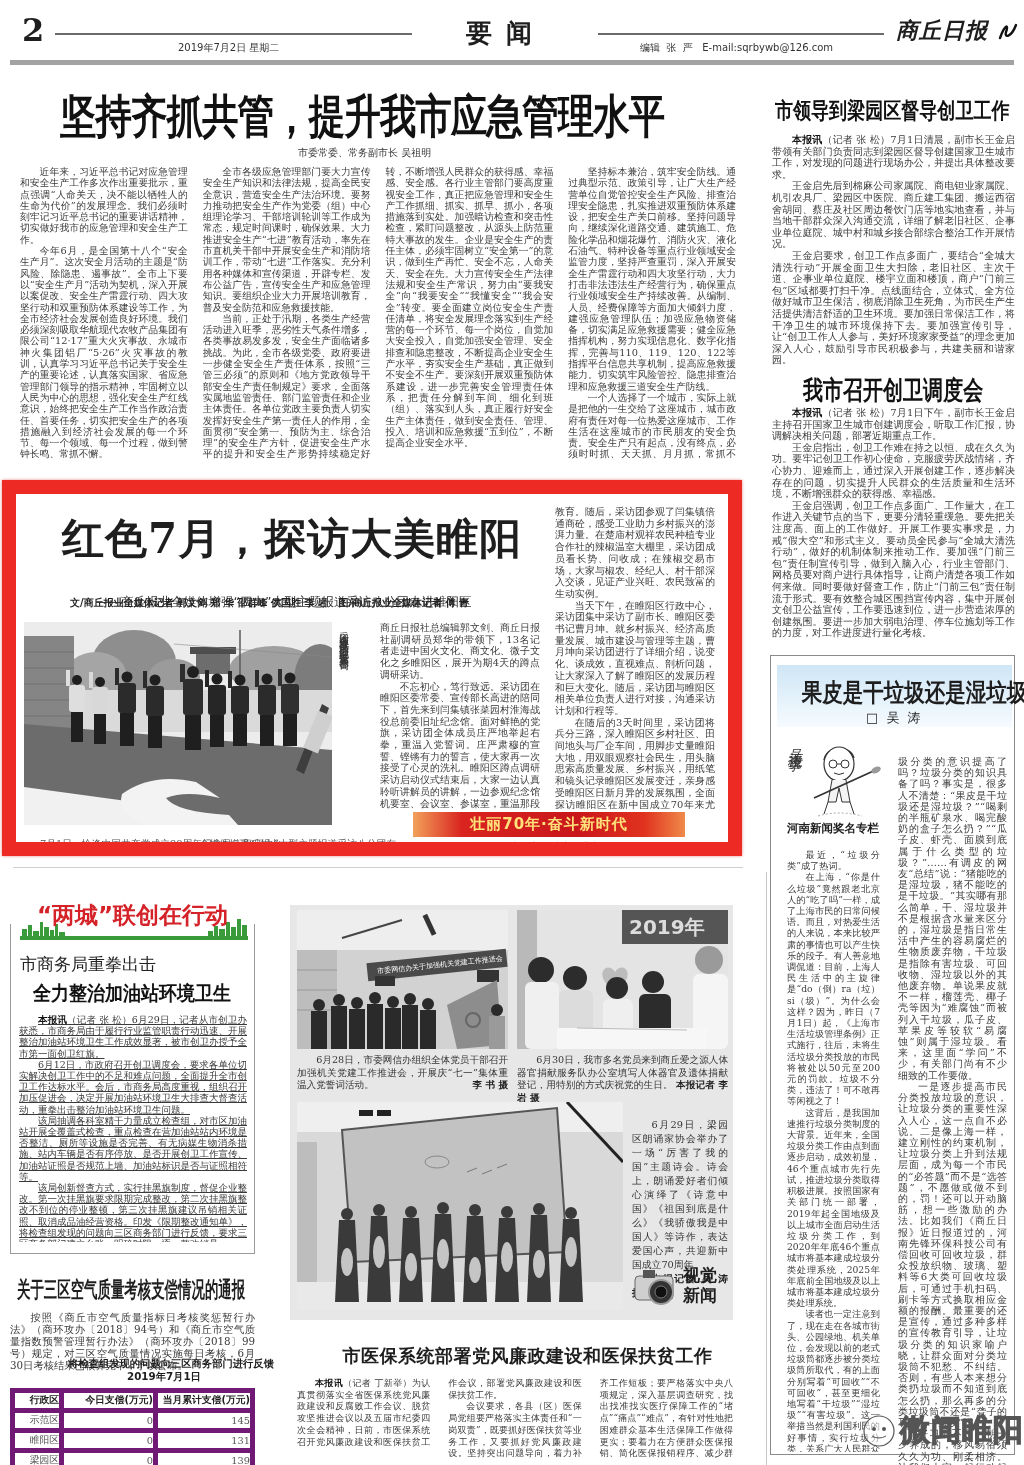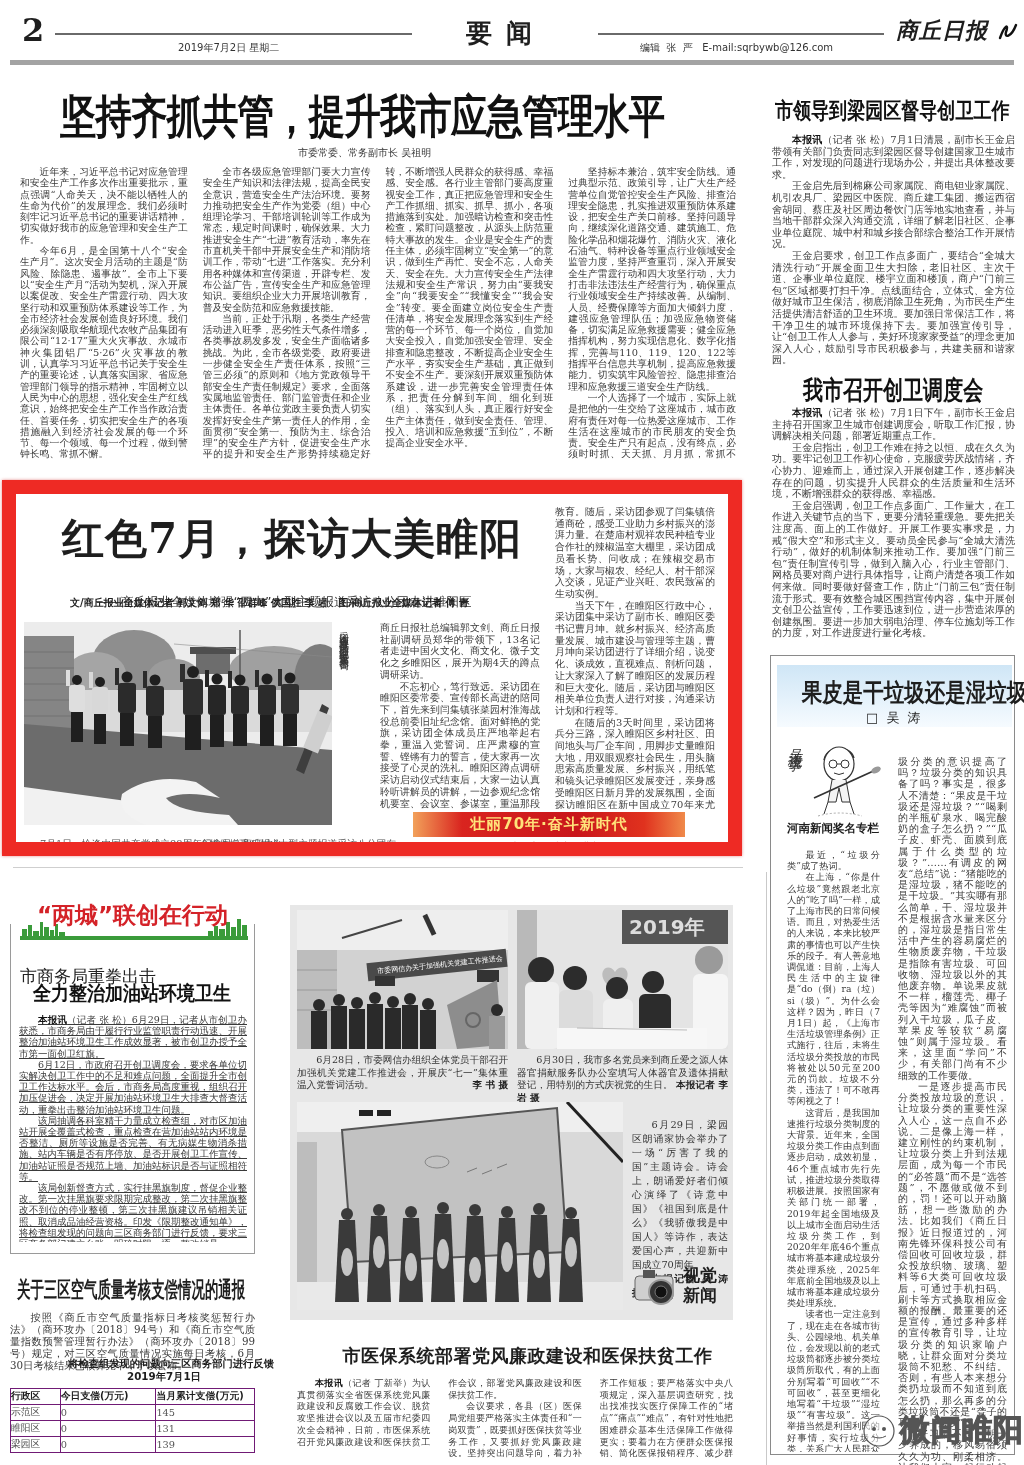--- a/index.html
+++ b/index.html
@@ -43,30 +43,30 @@
   .vcap{left:337px;top:624px;height:195px;writing-mode:vertical-rl;font-size:9.6px;letter-spacing:1.4px;color:#333;}
   .feat-col{font-size:9.9px;line-height:11.7px;overflow:hidden;}
   .banner70{left:413px;top:812px;width:272px;height:25px;background:linear-gradient(90deg,#f2a15a 0%,#d9241f 18%,#c9161b 60%,#e0321e 85%,#f08a4a 100%);
             display:flex;align-items:center;justify-content:center;}
   .banner70 span{color:var(--gold);font-size:15px;font-weight:bold;font-family:"DejaVu Sans",sans-serif;letter-spacing:1px;}
   .banner-sub{left:480px;top:840px;font-size:10px;color:#c0392b;font-family:"DejaVu Sans",sans-serif;}
   .introcap{top:838px;font-size:9.8px;color:#555;line-height:11.5px;}
   
   .tc-box{left:10px;top:914px;width:243px;height:338px;border:1px solid #9a9a9a;}
   .tc-banner-text{left:10px;top:900px;width:245px;text-align:center;font-size:23px;font-weight:bold;color:var(--title_red);font-family:"DejaVu Sans",sans-serif;}
-  .tc-kicker{left:20px;top:953px;font-size:17px;font-family:"DejaVu Sans",sans-serif;color:#222;white-space:nowrap;margin-top:12px;}
+  .tc-kicker{left:20px;top:953px;font-size:17px;font-family:"DejaVu Sans",sans-serif;color:#222;white-space:nowrap;}
   .tc-title{left:33px;top:980px;font-size:20px;transform:scaleX(0.9);}
   .tc-text{left:19px;top:1014px;width:228px;height:228px;font-size:9.5px;line-height:11.2px;overflow:hidden;text-decoration:underline;}
   
   .nt-title{left:17px;top:1275px;font-size:22px;font-family:"DejaVu Serif",serif;font-weight:bold;transform:scaleX(0.61);white-space:nowrap;transform-origin:left top;}
   .nt-body{left:10px;top:1311px;width:245px;font-size:10.3px;line-height:12px;}
   .nt-issuer{left:68px;top:1357px;font-size:10.3px;font-weight:bold;font-family:"DejaVu Sans",sans-serif;white-space:nowrap;}
   .nt-date{left:127px;top:1370px;font-size:10.3px;font-weight:bold;font-family:"DejaVu Sans",sans-serif;text-align:center;}
   table.nt-table{left:10px;top:1388px;width:245px;border-collapse:collapse;font-size:9.8px;}
-  .nt-table th,.nt-table td{border:1px solid #701a75;height:15px;text-align:left;padding:0;}
+  .nt-table th,.nt-table td{border:5px solid #701a75;height:15px;text-align:right;padding:0;}
   .nt-table th{font-family:"DejaVu Sans",sans-serif;font-weight:bold;}
   .nt-table td{color:#555;}
   
   .pn-bg{left:290px;top:905px;width:443px;height:415px;background:var(--photo_bg);}
   .pn-cap{font-size:9.6px;line-height:12.6px;color:#333;}
   .pn-cap .credit{font-family:"DejaVu Sans",sans-serif;font-weight:bold;color:#222;}
   .vnews{left:683px;top:1265px;font-size:17px;font-weight:bold;font-family:"DejaVu Sans",sans-serif;line-height:20px;}
   
   .md-title{left:290px;top:1344px;width:475px;text-align:center;font-size:18px;font-weight:bold;font-family:"DejaVu Serif",serif;white-space:nowrap;letter-spacing:.5px;}
   .md-cols{left:297px;top:1378px;width:436px;height:82px;column-count:3;column-gap:18px;column-fill:auto;font-size:9px;line-height:11.7px;overflow:hidden;}

